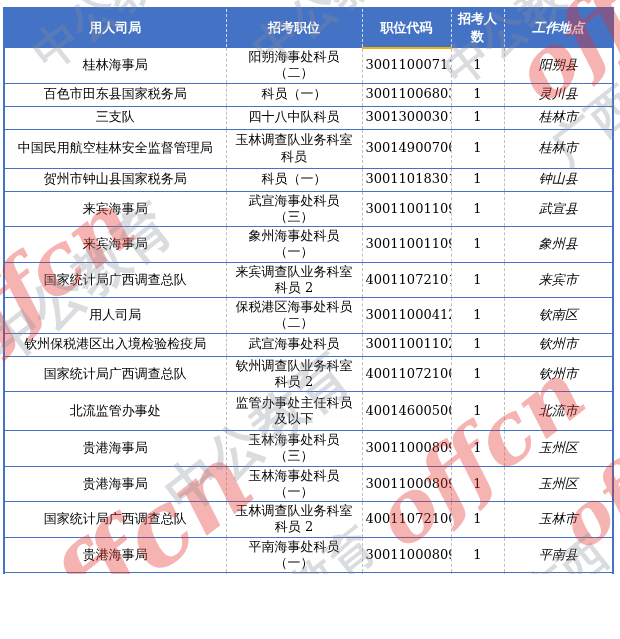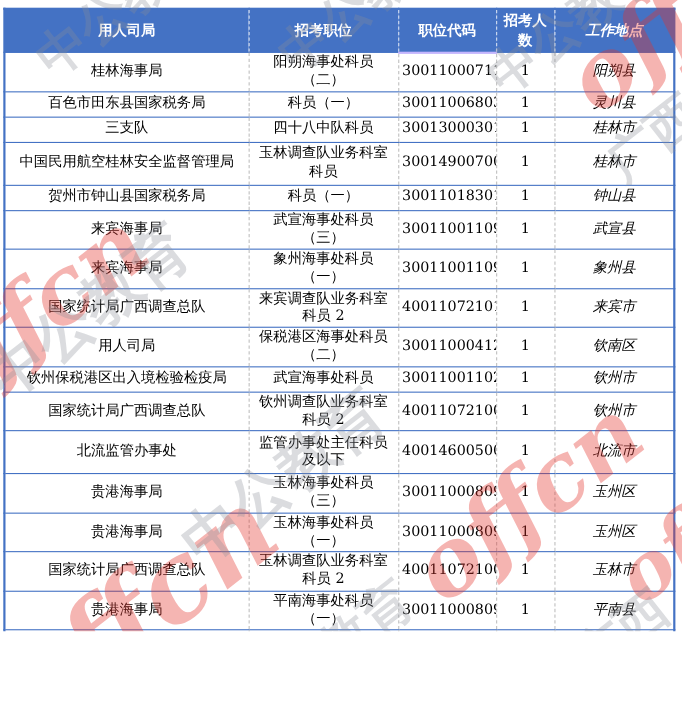--- a/index.html
+++ b/index.html
@@ -24,21 +24,21 @@
     color:#ffffff;
     font-weight:bold;
     font-size:13px;
     height:23px;
     padding:1px 2px;
     text-align:center;
     border-right:1px dashed rgba(255,255,255,0.75);
     border-bottom:1.5px solid #4472C4;
   }
   thead th:last-child { border-right:none;font-style:italic; }
-  thead th.code-col { border-bottom:2px solid #c4b5fd; }
+  thead th.code-col { border-bottom:2px solid #eab308; }
   tbody td {
     font-family:"DejaVu Serif","Liberation Serif",serif;
     font-size:13px;
     color:#000000;
     text-align:center;
     vertical-align:middle;
     height:23px;
     line-height:1.25;
     padding:1px 3px;
     border-top:1.5px solid #4472C4;

